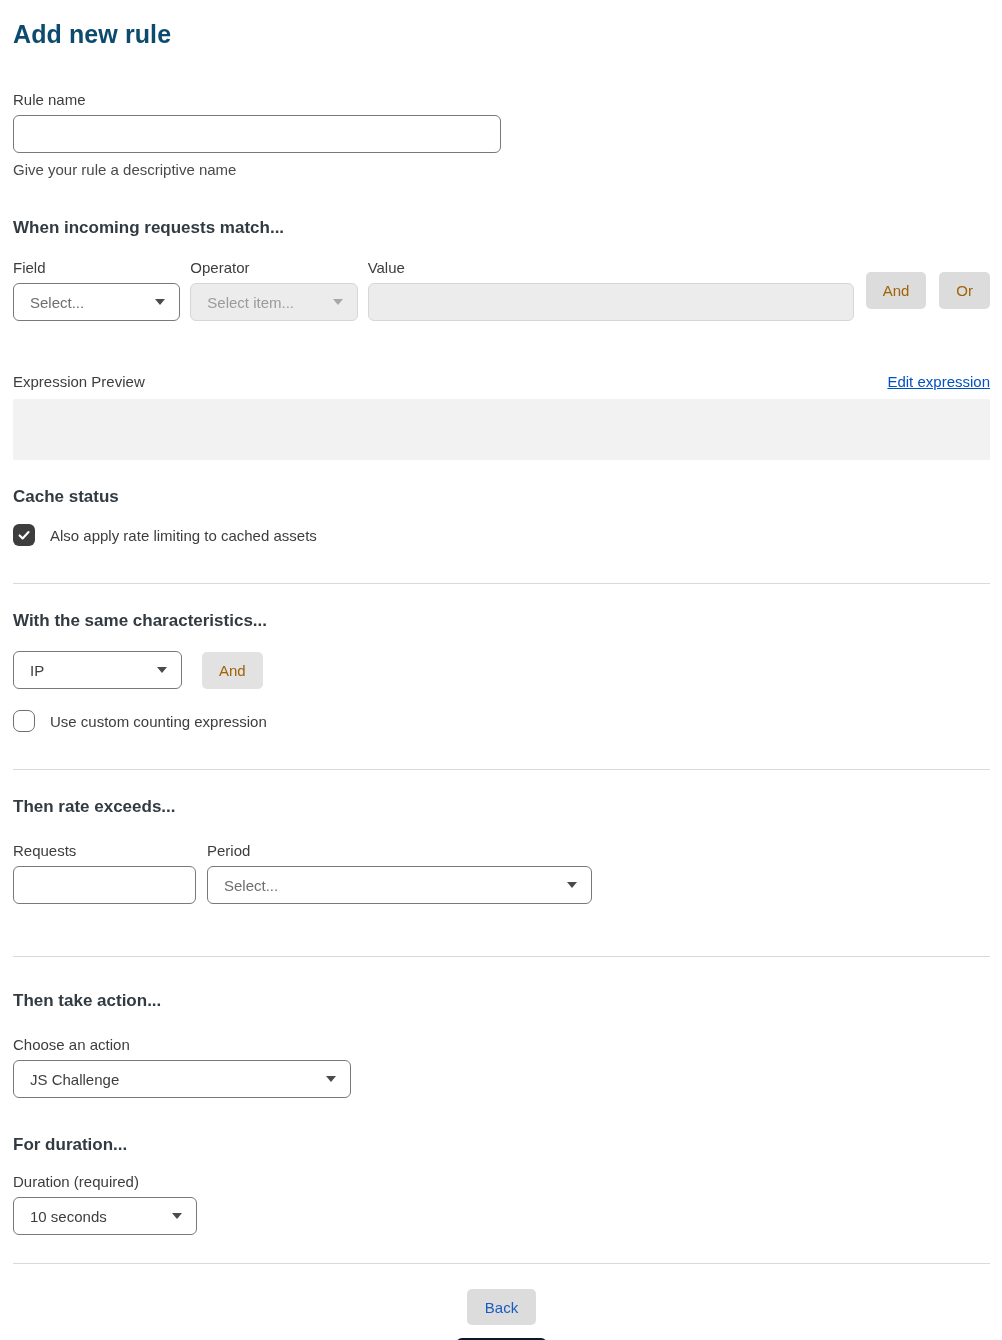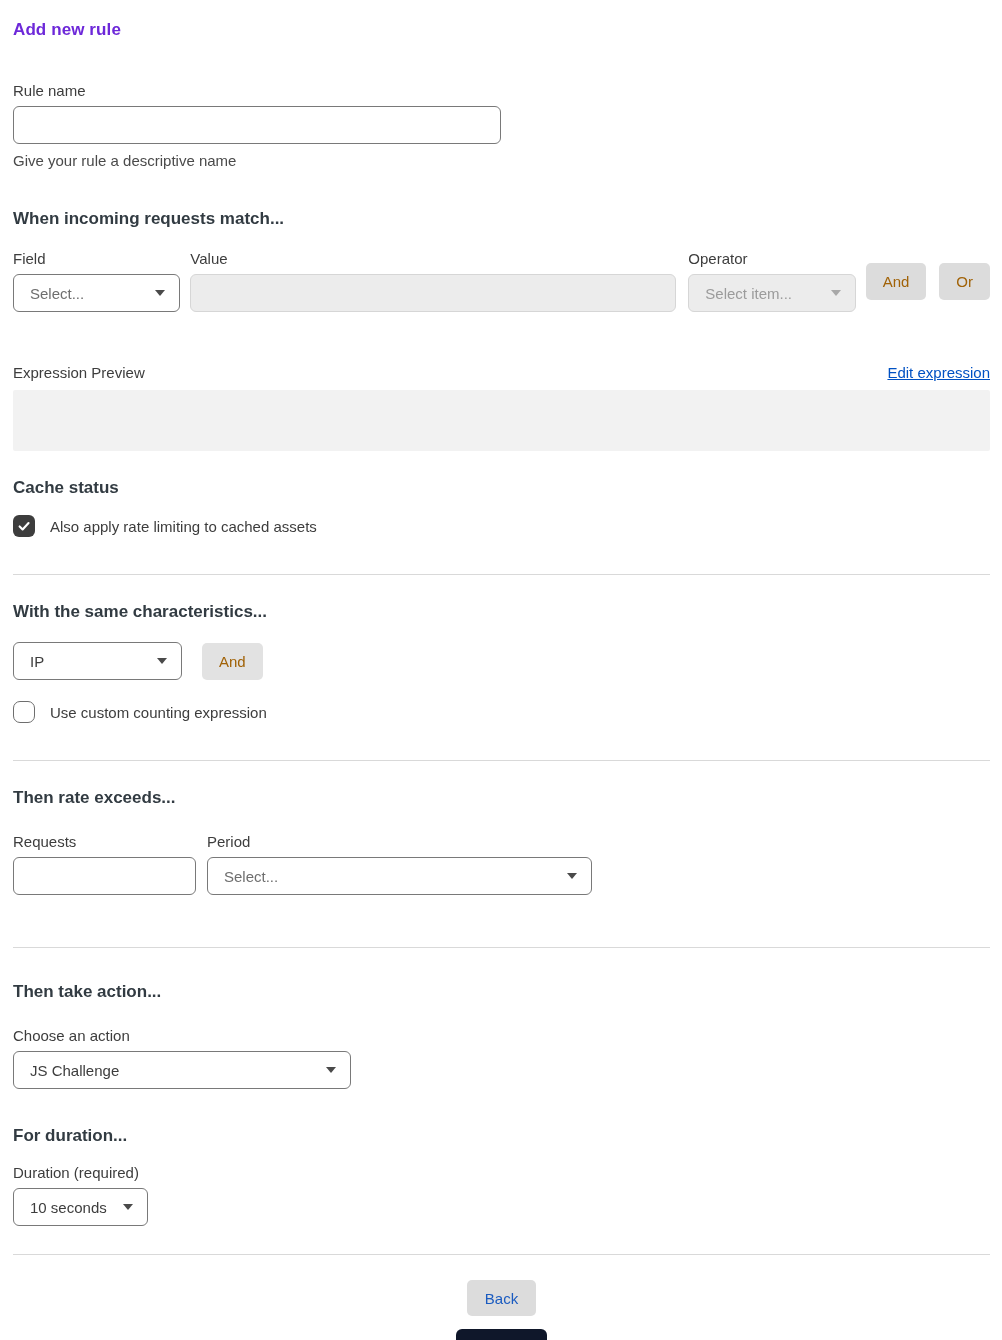--- a/index.html
+++ b/index.html
@@ -6,23 +6,23 @@
   html, body { background: #ffffff; }
   body {
     width: 1002px;
     min-height: 1340px;
     font-family: "Liberation Sans", "DejaVu Sans", sans-serif;
     color: #3d3d3d;
     margin: 0 auto;
     padding: 18px 12px 30px 13px;
   }
   .page-title {
-    font-size: 17px;
+    font-size: 25px;
     font-weight: 700;
-    color: #6d28d9;
+    color: #0c4a6e;
     letter-spacing: 0.1px;
   }
   .section-heading {
     font-size: 17px;
     font-weight: 700;
     color: #323b42;
   }
   .field-label {
     font-size: 15px;
     color: #3d3d3d;
@@ -168,30 +168,30 @@
 <h2 class="section-heading" style="margin-top:40px;">When incoming requests match...</h2>
 
 <div class="row" style="margin-top:21px; gap:0;">
   <div style="width:168px; margin-right:10px;">
     <label class="field-label">Field</label>
     <div class="select">
       <span class="placeholder">Select...</span>
       <span class="chev"></span>
     </div>
   </div>
-  <div style="width:488px; margin-right:12px;">
-    <label class="field-label">Value</label>
-    <input class="text-input disabled" type="text" disabled="" value="" style="">
-  </div>
   <div style="width:168px; margin-right:10px;">
     <label class="field-label">Operator</label>
     <div class="select disabled">
       <span class="placeholder">Select item...</span>
       <span class="chev"></span>
     </div>
+  </div>
+  <div style="width:488px; margin-right:12px;">
+    <label class="field-label">Value</label>
+    <input class="text-input disabled" type="text" disabled="" value="" style="">
   </div>
   <button class="btn-gray" style="margin-right:13px;">And</button>
   <button class="btn-gray">Or</button>
 </div>
 
 <div class="expr-header" style="margin-top:52px;">
   <span class="field-label" style="margin-bottom:0;">Expression Preview</span>
   <a class="link">Edit expression</a>
 </div>
 <div class="expr-box"></div>
@@ -245,21 +245,21 @@
   <label class="field-label">Choose an action</label>
   <div class="select" style="width:338px;">
     <span>JS Challenge</span>
     <span class="chev"></span>
   </div>
 </div>
 
 <h2 class="section-heading" style="margin-top:37px;">For duration...</h2>
 <div style="margin-top:18px;">
   <label class="field-label">Duration (required)</label>
-  <div class="select" style="width:135px;">
+  <div class="select" style="width:184px;">
     <span>10 seconds</span>
     <span class="chev"></span>
   </div>
 </div>
 
 <hr class="divider" style="margin-top:28px;">
 
 <div style="display:flex; justify-content:flex-end; align-items:center; gap:13px; margin-top:25px;flex-direction:column;">
   <button class="btn-back">Back</button>
   <button class="btn-primary">Add rule</button>

